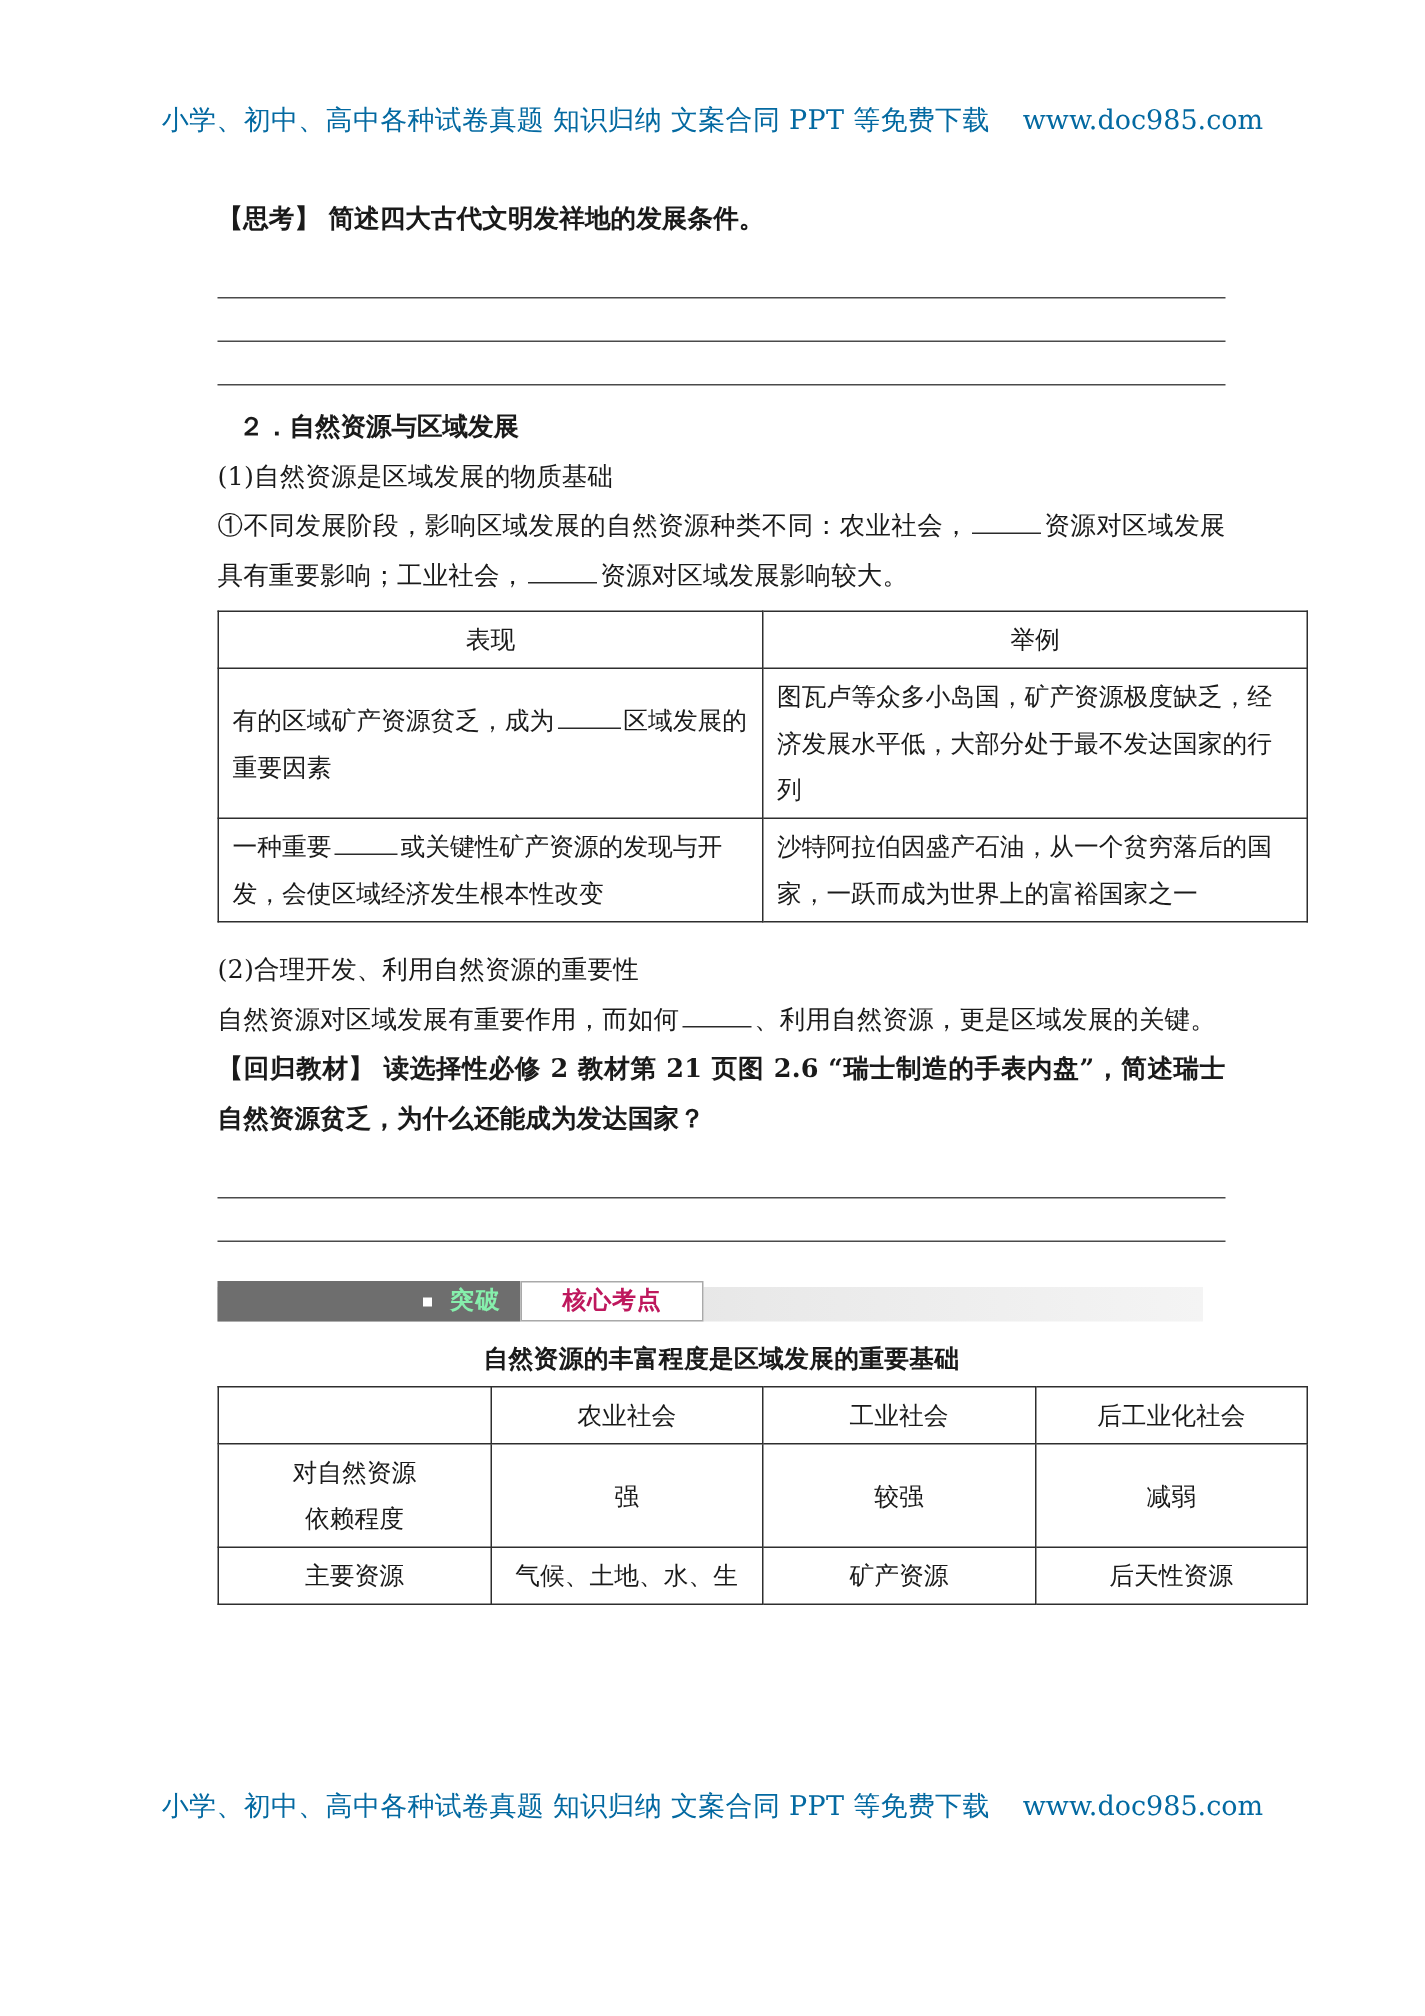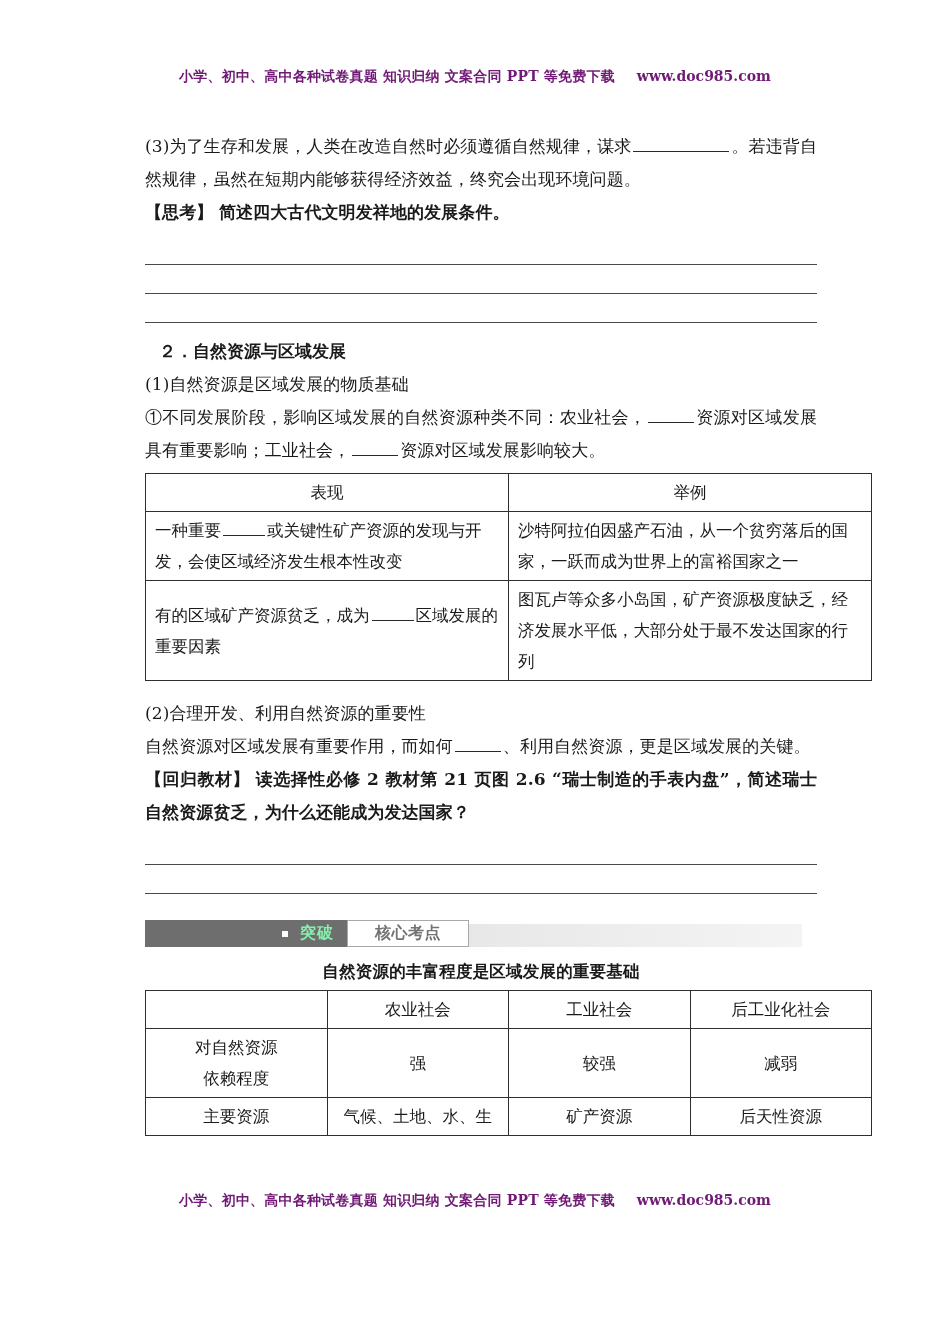--- a/index.html
+++ b/index.html
@@ -22,25 +22,24 @@
     width: 950px;
     height: 1344px;
   }
 
   
   .watermark {
     position: absolute;
     left: 0;
     width: 950px;
     text-align: center;
-    font-size: 14px;
-    color: #701a75;
+    font-size: 18px;
+    color: #0369a1;
     letter-spacing: 0.2px;
     white-space: nowrap;
-    font-weight: bold;
   }
   .watermark .url {
     font-family: "DejaVu Serif", "Liberation Serif", serif;
     margin-left: 22px;
     letter-spacing: 0;
   }
   #page-header { top: 68px; }
   #page-footer { top: 1192px; }
 
   
@@ -161,21 +160,21 @@
     border: 1px solid #a9a9a9;
     box-sizing: border-box;
     display: flex;
     align-items: center;
     justify-content: center;
   }
   .banner-chip-label {
     font-size: 16px;
     font-weight: bold;
     font-family: "DejaVu Sans", "Liberation Sans", sans-serif;
-    color: #737373;
+    color: #be185d;
     letter-spacing: 0.5px;
   }
 
   .section-title {
     text-align: center;
     font-size: 16.5px;
     font-weight: bold;
     font-family: "DejaVu Sans", "Liberation Sans", sans-serif;
     margin: 0;
     padding: 11px 0 7px 0;
@@ -193,23 +192,20 @@
 
 <div class="page">
 
   <div class="watermark" id="page-header">
     <span>小学、初中、高中各种试卷真题 知识归纳 文案合同 PPT 等免费下载</span><span class="url">www.doc985.com</span>
   </div>
 
   <div class="content">
 
 
-    <p class="para">
-      <span>(3)为了生存和发展，人类在改造自然时必须遵循自然规律，谋求</span><span class="blank w-long"></span><span>。若违背自然规律，虽然在短期内能够获得经济效益，终究会出现环境问题。</span>
-    </p>
 
     <p class="para">
       <span class="label-bold">【思考】</span>
       <span class="label-bold">简述四大古代文明发祥地的发展条件。</span>
     </p>
 
     <div class="ans-lines gap-top">
       <div class="ans-line"></div>
       <div class="ans-line"></div>
       <div class="ans-line"></div>
@@ -229,29 +225,29 @@
     <table class="doc-table" id="table-performance">
       <thead>
         <tr>
           <th class="col-a">表现</th>
           <th>举例</th>
         </tr>
       </thead>
       <tbody>
         <tr>
           <td class="l col-a">
+            <span>有的区域矿产资源贫乏，成为</span><span class="blank w-xs"></span><span>区域发展的重要因素</span>
+          </td>
+          <td class="l">图瓦卢等众多小岛国，矿产资源极度缺乏，经济发展水平低，大部分处于最不发达国家的行列</td>
+        </tr>
+        <tr>
+          <td class="l col-a">
             <span>一种重要</span><span class="blank w-xs"></span><span>或关键性矿产资源的发现与开发，会使区域经济发生根本性改变</span>
           </td>
           <td class="l">沙特阿拉伯因盛产石油，从一个贫穷落后的国家，一跃而成为世界上的富裕国家之一</td>
-        </tr>
-        <tr>
-          <td class="l col-a">
-            <span>有的区域矿产资源贫乏，成为</span><span class="blank w-xs"></span><span>区域发展的重要因素</span>
-          </td>
-          <td class="l">图瓦卢等众多小岛国，矿产资源极度缺乏，经济发展水平低，大部分处于最不发达国家的行列</td>
         </tr>
       </tbody>
     </table>
 
     <div class="spacer-16"></div>
 
 
     <p class="para">(2)合理开发、利用自然资源的重要性</p>
 
     <p class="para">

